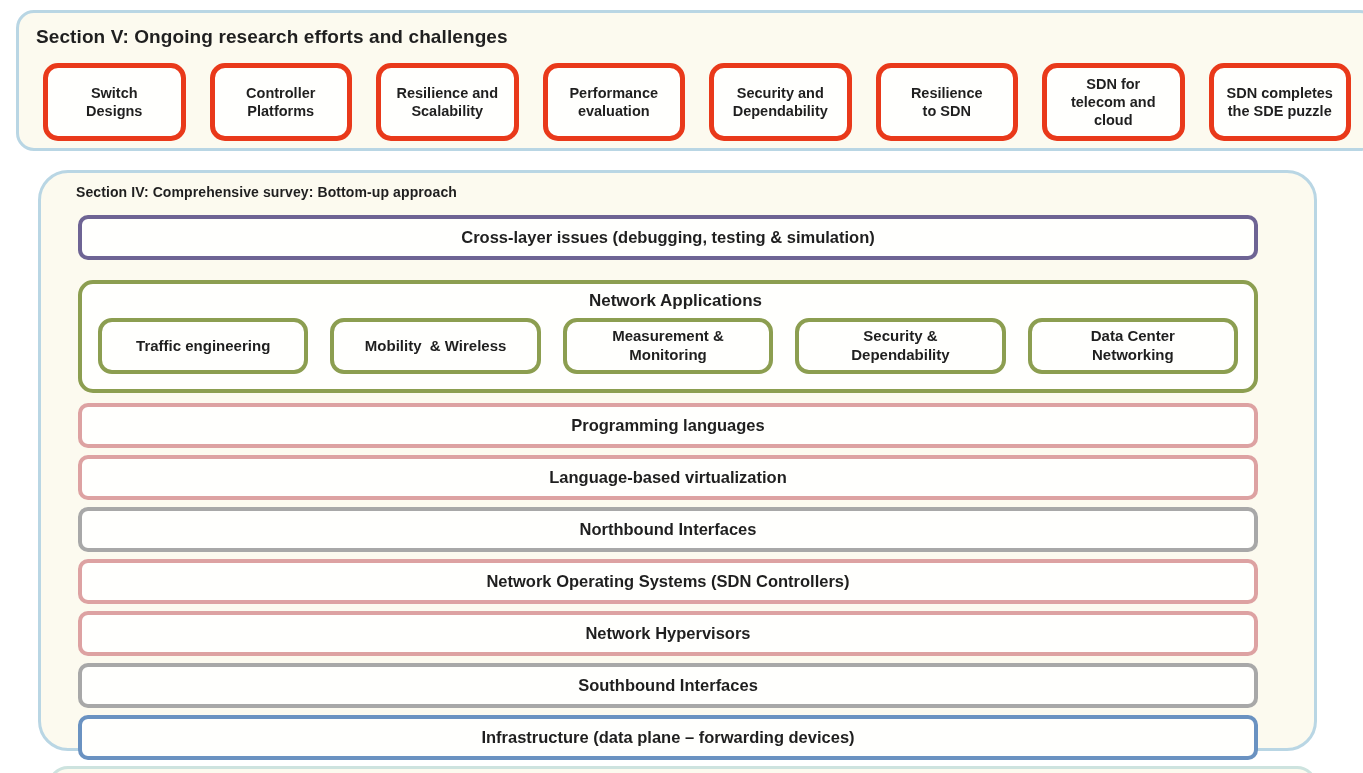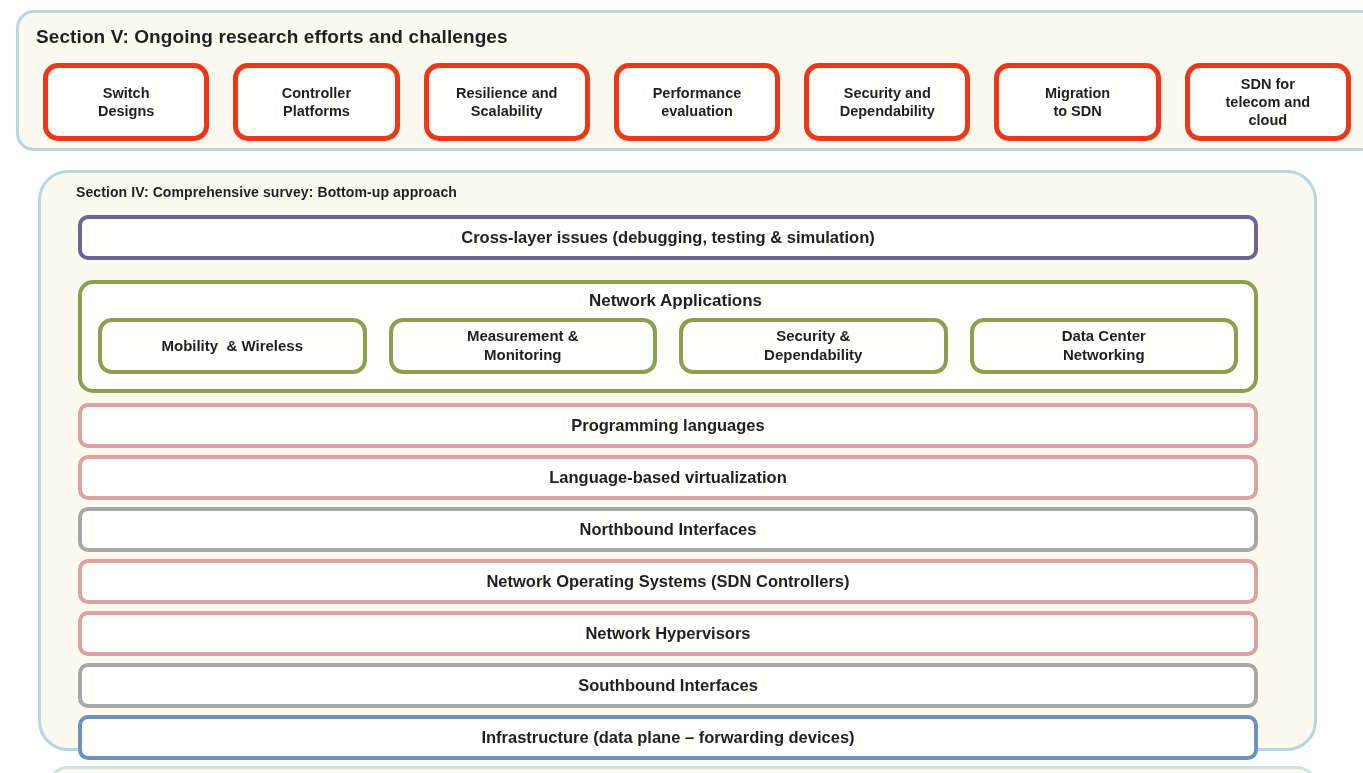--- a/index.html
+++ b/index.html
@@ -113,35 +113,38 @@
       <div class="red-box">Switch
 Designs</div>
       <div class="red-box">Controller
 Platforms</div>
       <div class="red-box">Resilience and
 Scalability</div>
       <div class="red-box">Performance
 evaluation</div>
       <div class="red-box">Security and
 Dependability</div>
-      <div class="red-box">Migration
+      <div class="red-box">Resilience
 to SDN</div>
       <div class="red-box">SDN for
 telecom and
 cloud</div>
+      <div class="red-box">SDN completes
+the SDE puzzle</div>
     </div>
 </div>
 
 <div class="section-iv">
   <div class="siv-title">Section IV: Comprehensive survey: Bottom-up approach</div>
   <div class="siv-content">
     <div class="bar cross-layer">Cross-layer issues (debugging, testing &amp; simulation)</div>
     <div class="net-apps">
       <div class="na-title">Network Applications</div>
       <div class="na-row">
+          <div class="na-box">Traffic engineering</div>
           <div class="na-box">Mobility  &amp; Wireless</div>
           <div class="na-box">Measurement &amp;
 Monitoring</div>
           <div class="na-box">Security &amp;
 Dependability</div>
           <div class="na-box">Data Center
 Networking</div>
         </div>
     </div>
     <div id="layer-stack">

